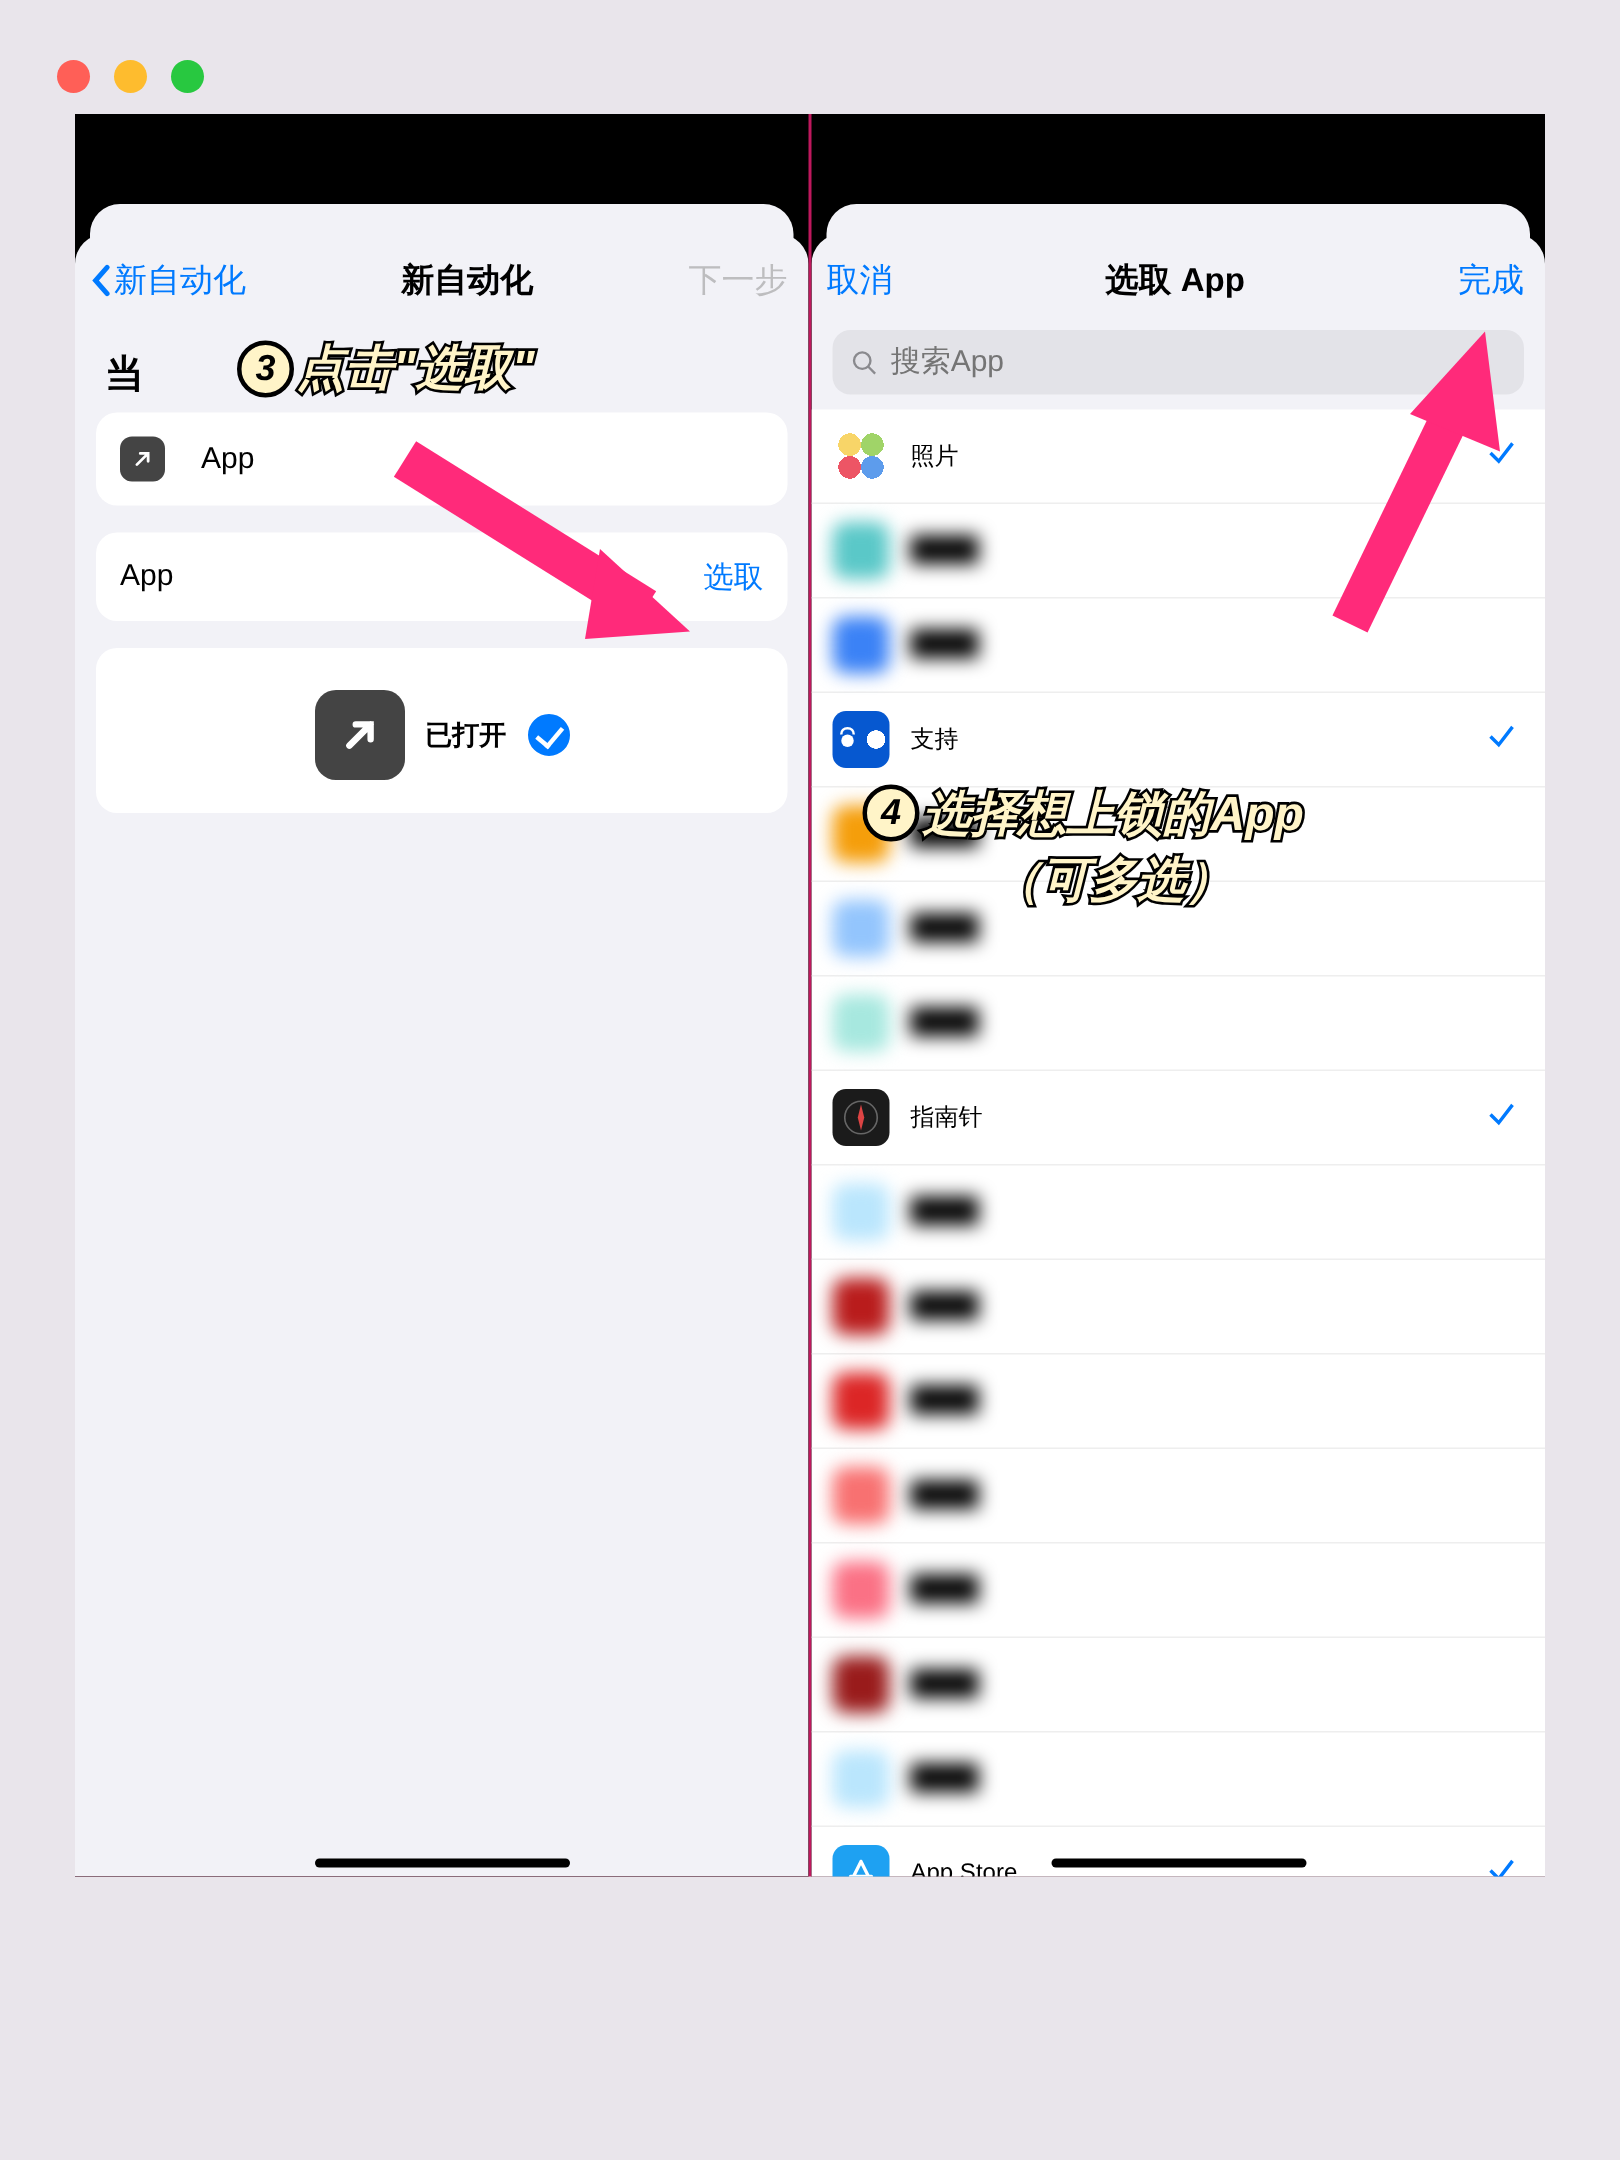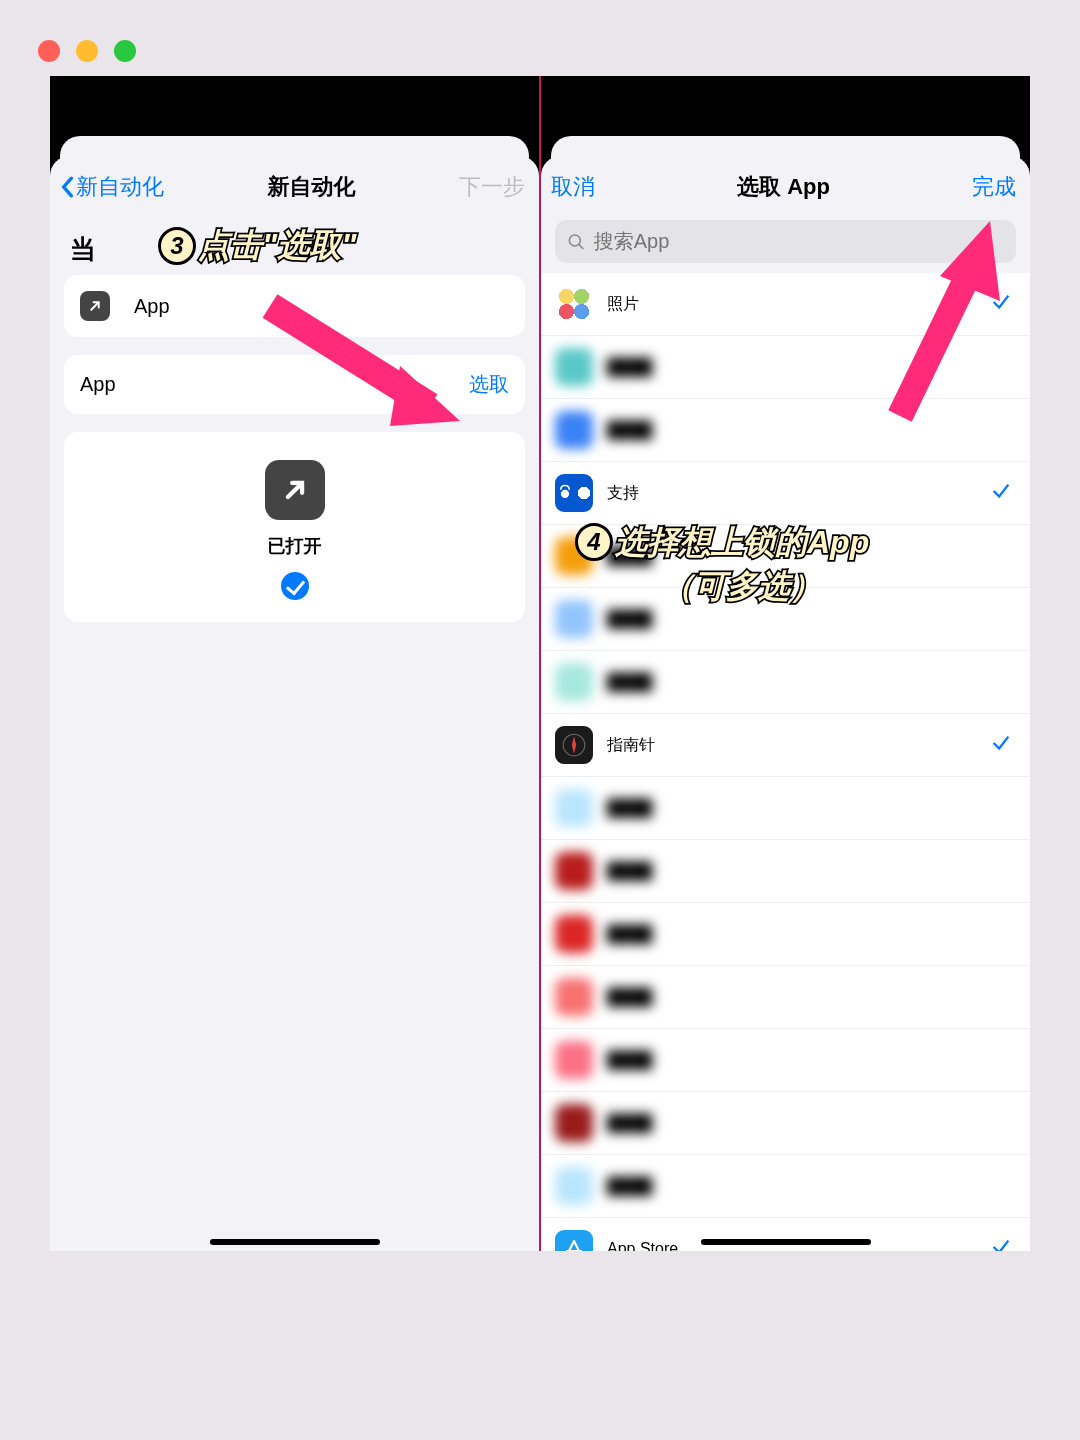--- a/index.html
+++ b/index.html
@@ -18,21 +18,21 @@
   .disabled { color: #bdbdbf; }
   .htitle { color: #000; font-weight: 600; font-size: 22px;}
   .section-label { font-size: 26px; font-weight: 700; padding: 16px 20px 8px; }
   .card { background: #fff; border-radius: 14px; margin: 0 14px 18px; }
   .row { display: flex; align-items: center; justify-content: space-between; padding: 16px 16px; font-size: 20px; }
   .row .lbl { display:flex; align-items:center; gap:24px; color:#000;}
   .app-glyph { width:30px; height:30px; border-radius:8px; background:#444; display:flex; align-items:center; justify-content:center;}
   .app-glyph svg { width: 18px; height:18px; }
   .link-btn { color:#007aff; font-size:20px;}
   .choice-card { background:#fff; border-radius:14px; margin: 8px 14px; padding: 28px 0 22px; display:flex; justify-content:space-around;}
-  .choice { display:flex; flex-direction:column; align-items:center; gap:14px;}
+  .choice { display:flex; align-items:center; gap:14px;}
   .choice .big { width:60px; height:60px; border-radius:14px; background:#444; display:flex; align-items:center; justify-content:center;}
   .choice .big svg { width:34px; height:34px; }
   .choice .txt { font-size:18px; font-weight:600;}
   .radio { width:28px; height:28px; border-radius:50%; border:2px solid #c8c8cc;}
   .radio.sel { background:#007aff; border-color:#007aff; position:relative;}
   .radio.sel::after{content:"";position:absolute; left:7px; top:3px; width:8px; height:14px; border-right:3px solid #fff; border-bottom:3px solid #fff; transform:rotate(40deg);}
   .searchbar { background:#e3e3e8; border-radius:12px; margin:4px 14px 10px; padding:10px 12px; display:flex; align-items:center; gap:8px; color:#8a8a8e; font-size:20px;}
   .searchbar input { border:none; background:transparent; outline:none; font-size:20px; color:#8a8a8e; width:100%;}
   .app-list { background:#fff; margin:0; }
   .app-row { display:flex; align-items:center; gap:14px; padding:12px 18px 12px 14px; border-bottom:1px solid #eee;}

